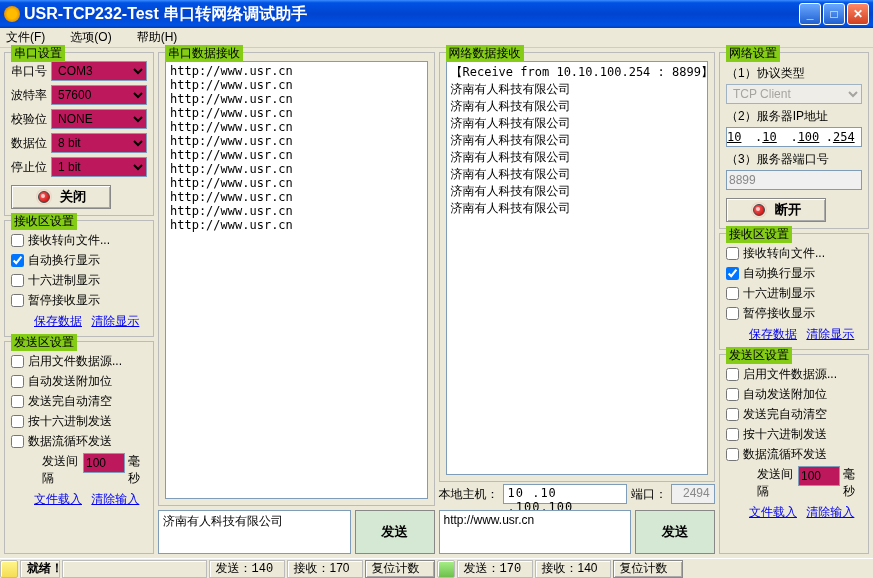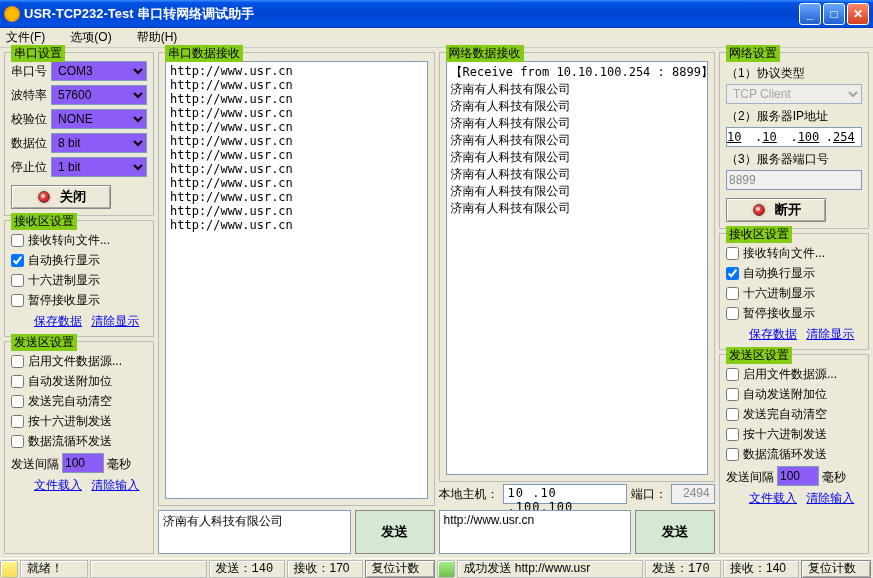--- a/index.html
+++ b/index.html
@@ -1,77 +1,77 @@
 <!DOCTYPE html>
 <html><head>
 <meta charset="utf-8">
 <style>
 * { box-sizing: border-box; margin: 0; padding: 0; }
 body { font-family: "SimSun", "宋体", sans-serif; font-size: 12px; background: #ece9d8; width: 873px; height: 578px; overflow: hidden; }
 
 .titlebar { height: 28px; background: linear-gradient(to bottom, #3b8cff 0%, #0052e4 10%, #0044d0 50%, #0052e4 90%, #003cb8 100%); display: flex; align-items: center; padding: 0 4px; color: white; font-weight: bold; }
 .titlebar-icon { width: 16px; height: 16px; margin-right: 4px; background: radial-gradient(circle, #ffbb00 40%, #cc6600 100%); border-radius: 50%; }
-.titlebar-text { flex: 1; font-size: 13px; }
+.titlebar-text { flex: 1; font-size: 16px; }
 .win-btns { display: flex; gap: 2px; }
 .win-btn { width: 22px; height: 22px; border: 1px solid #fff; border-radius: 3px; display: flex; align-items: center; justify-content: center; font-weight: bold; font-size: 12px; color: white; }
 .win-min, .win-max { background: linear-gradient(to bottom, #6aa8ff, #2060d0); }
 .win-close { background: linear-gradient(to bottom, #ff8866, #d04020); }
 
 .menubar { height: 20px; background: #ece9d8; display: flex; align-items: center; padding: 0 6px; gap: 25px; border-bottom: 1px solid #ccc; }
 .menu-item { cursor: default; }
 
 .content { display: flex; height: 510px; padding: 4px; gap: 4px; }
 .col-left, .col-right { width: 150px; display: flex; flex-direction: column; gap: 4px; }
 .col-mid { flex: 1; display: flex; flex-direction: column; gap: 4px; min-width: 0; }
 .mid-top { display: flex; gap: 4px; flex: 1; min-height: 0; }
 .mid-panel { flex: 1; display: flex; flex-direction: column; min-width: 0; }
 
 .groupbox { border: 1px solid #bbb; padding: 8px 6px 6px 6px; position: relative; background: #ece9d8; }
 .groupbox-title { position: absolute; top: -8px; left: 6px; background: #84cc16; padding: 0 3px; font-size: 12px; }
 
 .form-row { display: flex; align-items: center; margin-bottom: 4px; gap: 4px; }
 .form-row label { width: 36px; }
-select, input[type=text] { font-family: inherit; font-size: 12px; border: 1px solid #7f9db9; background: #8b5cf6; height: 20px; padding: 0 2px; }
+select, input[type=text] { font-family: inherit; font-size: 12px; border: 1px solid #7f9db9; background: #be185d; height: 20px; padding: 0 2px; }
 select { flex: 1; }
 input[type=text] { width: 100%; }
 input[disabled], select[disabled] { background: #f0f0f0; color: #888; }
 
 .btn { display: inline-flex; align-items: center; justify-content: center; height: 24px; border: 1px solid #888; background: #ece9d8; padding: 0 12px; cursor: pointer; box-shadow: 1px 1px 0 #fff inset, -1px -1px 0 #aaa inset; }
 .btn-conn { width: 100px; margin: 4px auto 0; gap: 8px; font-weight: bold; }
 .red-dot { width: 12px; height: 12px; border-radius: 50%; border: 1px solid #444; background: radial-gradient(circle at 35% 35%, #ff6060, #c00000); display: flex; align-items: center; justify-content: center;}
 .red-dot::after { content: ""; width: 4px; height: 4px; border-radius: 50%; background: #ffcccc; position: relative; top: -1px; left: -1px;}
 .red-dot-outer { width:16px; height:16px; border-radius:50%; background: radial-gradient(circle, rgba(255,0,0,0) 50%, rgba(255,0,0,.25) 100%); display: flex; align-items: center; justify-content: center;}
 
 .check-group label { display: block; margin: 3px 0; }
 .check-group input { vertical-align: middle; margin-right: 4px; }
 .links { margin-top: 4px; margin-left: 23px; }
 .links a { color: #0000ee; text-decoration: underline; margin-right: 6px; cursor: pointer; }
 
-.interval-row { display: flex; align-items: flex-end; gap: 3px; margin-bottom: 4px; }
+.interval-row { display: flex; align-items: flex-start; gap: 3px; margin-bottom: 4px; margin-left: 31px; }
 .interval-row input { width: 42px; text-align: left; }
 
 .data-area { border: 1px solid #7f9db9; background: white; flex: 1; padding: 2px 4px; font-family: "SimSun", monospace; font-size: 12px; white-space: pre; overflow: hidden; }
 
 .localhost-row { display: flex; align-items: center; gap: 4px; padding: 2px 0; }
 .localhost-row .lbl { }
 .ip-box { flex: 1; border: 1px solid #7f9db9; background: white; height: 20px; padding: 1px 4px; font-family: "SimSun", monospace; letter-spacing: 1px;}
 .port-box { width: 44px; border: 1px solid #7f9db9; background: #f0f0f0; height: 20px; padding: 1px 11px; color: #888; }
 
 .send-row { display: flex; gap: 4px; }
 .send-input { flex: 1; border: 1px solid #7f9db9; background: white; padding: 2px 4px; height: 44px; }
 .send-btn { width: 80px; height: 44px; border: 1px solid #888; background: #d4e8d4; font-weight: bold; }
 
 .ip-segments { display:flex; border:1px solid #7f9db9; background:white; height:20px; align-items:center; font-family: monospace;}
 .ip-segments span { flex:1; text-align:left;text-decoration:underline;}
 .ip-segments i { font-style: normal; }
 
 .statusbar { height: 20px; display: flex; background: #ece9d8; border-top: 1px solid #fff; }
 .status-half { flex: 1; display: flex; align-items: center; }
 .status-cell { border: 1px solid #bbb; height: 18px; padding: 1px 6px; margin-right: 2px; box-shadow: 1px 1px 0 #fff inset; display: flex; align-items:center; white-space:nowrap; overflow:hidden;}
-.sc-ready { width: 68px; }
+.sc-ready { width: 40px; font-weight: bold; }
 .sc-idle { width: 18px; background: linear-gradient(to bottom,#fff68a,#f5dd55); border-radius: 2px; padding:0;}
 .sc-idle.green { background: linear-gradient(to bottom,#a8f088,#6dc04d);}
 .sc-send { width: 76px; text-align: center; font-family: Liberation Mono, monospace; }
 .sc-recv { width: 76px; text-align: center; }
 .sc-reset { width: 70px; text-align: center; border: 1px solid #888; box-shadow: 1px 1px 0 #fff inset, -1px -1px 0 #aaa inset; cursor:pointer;}
 .sc-msg { flex:1; min-width: 0;}
 
 .grp-inner-label { margin: 4px 0 2px; }
 </style>
 </head>
@@ -280,18 +280,17 @@
   <div class="status-half">
     <div class="status-cell sc-idle"></div>
     <div class="status-cell sc-ready">就绪！</div>
     <div class="status-cell sc-msg"></div>
     <div class="status-cell sc-send">发送：140</div>
     <div class="status-cell sc-recv">接收：170</div>
     <div class="status-cell sc-reset">复位计数</div>
   </div>
   <div class="status-half">
     <div class="status-cell sc-idle green"></div>
-    <div class="status-cell sc-msg">成功发送  http://www.usr</div>
     <div class="status-cell sc-send">发送：170</div>
     <div class="status-cell sc-recv">接收：140</div>
     <div class="status-cell sc-reset">复位计数</div>
   </div>
 </div>
 
 </body></html>

